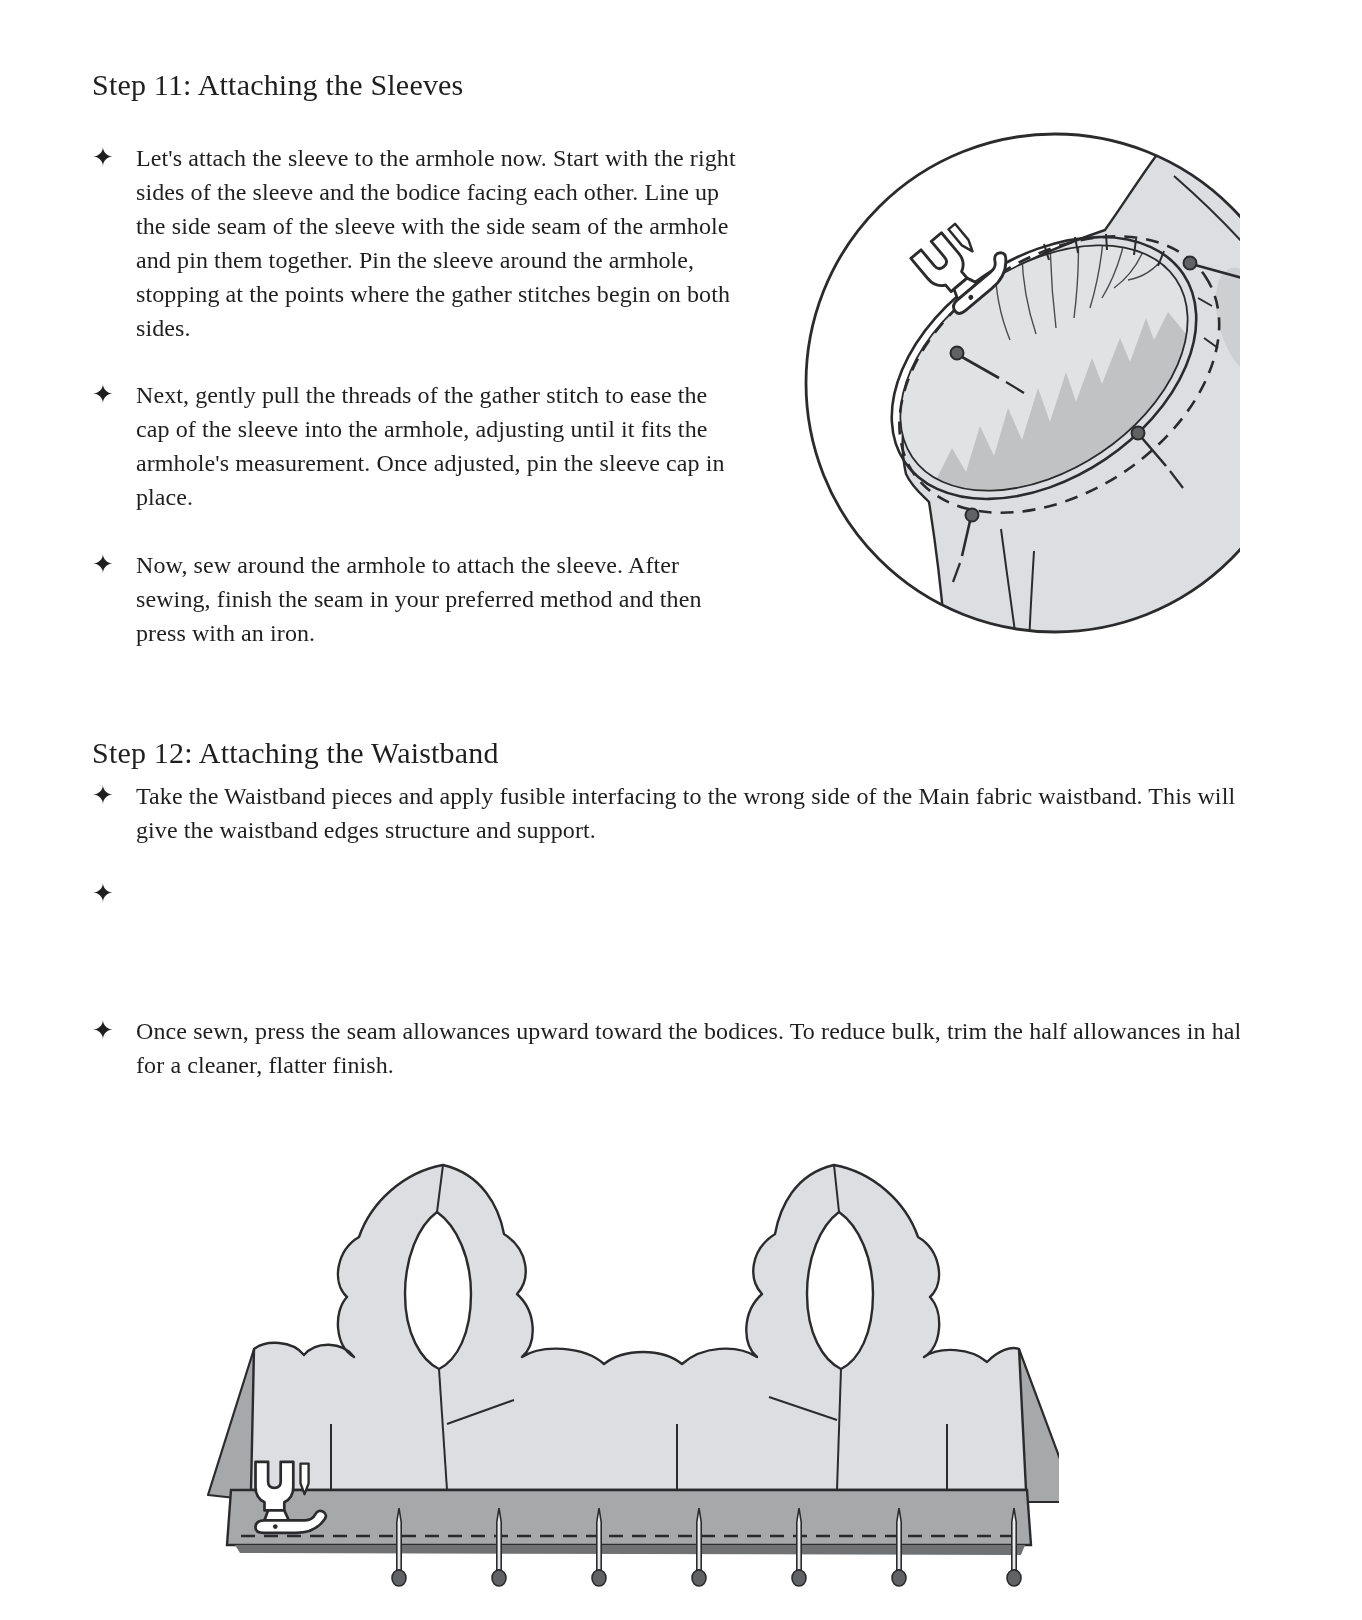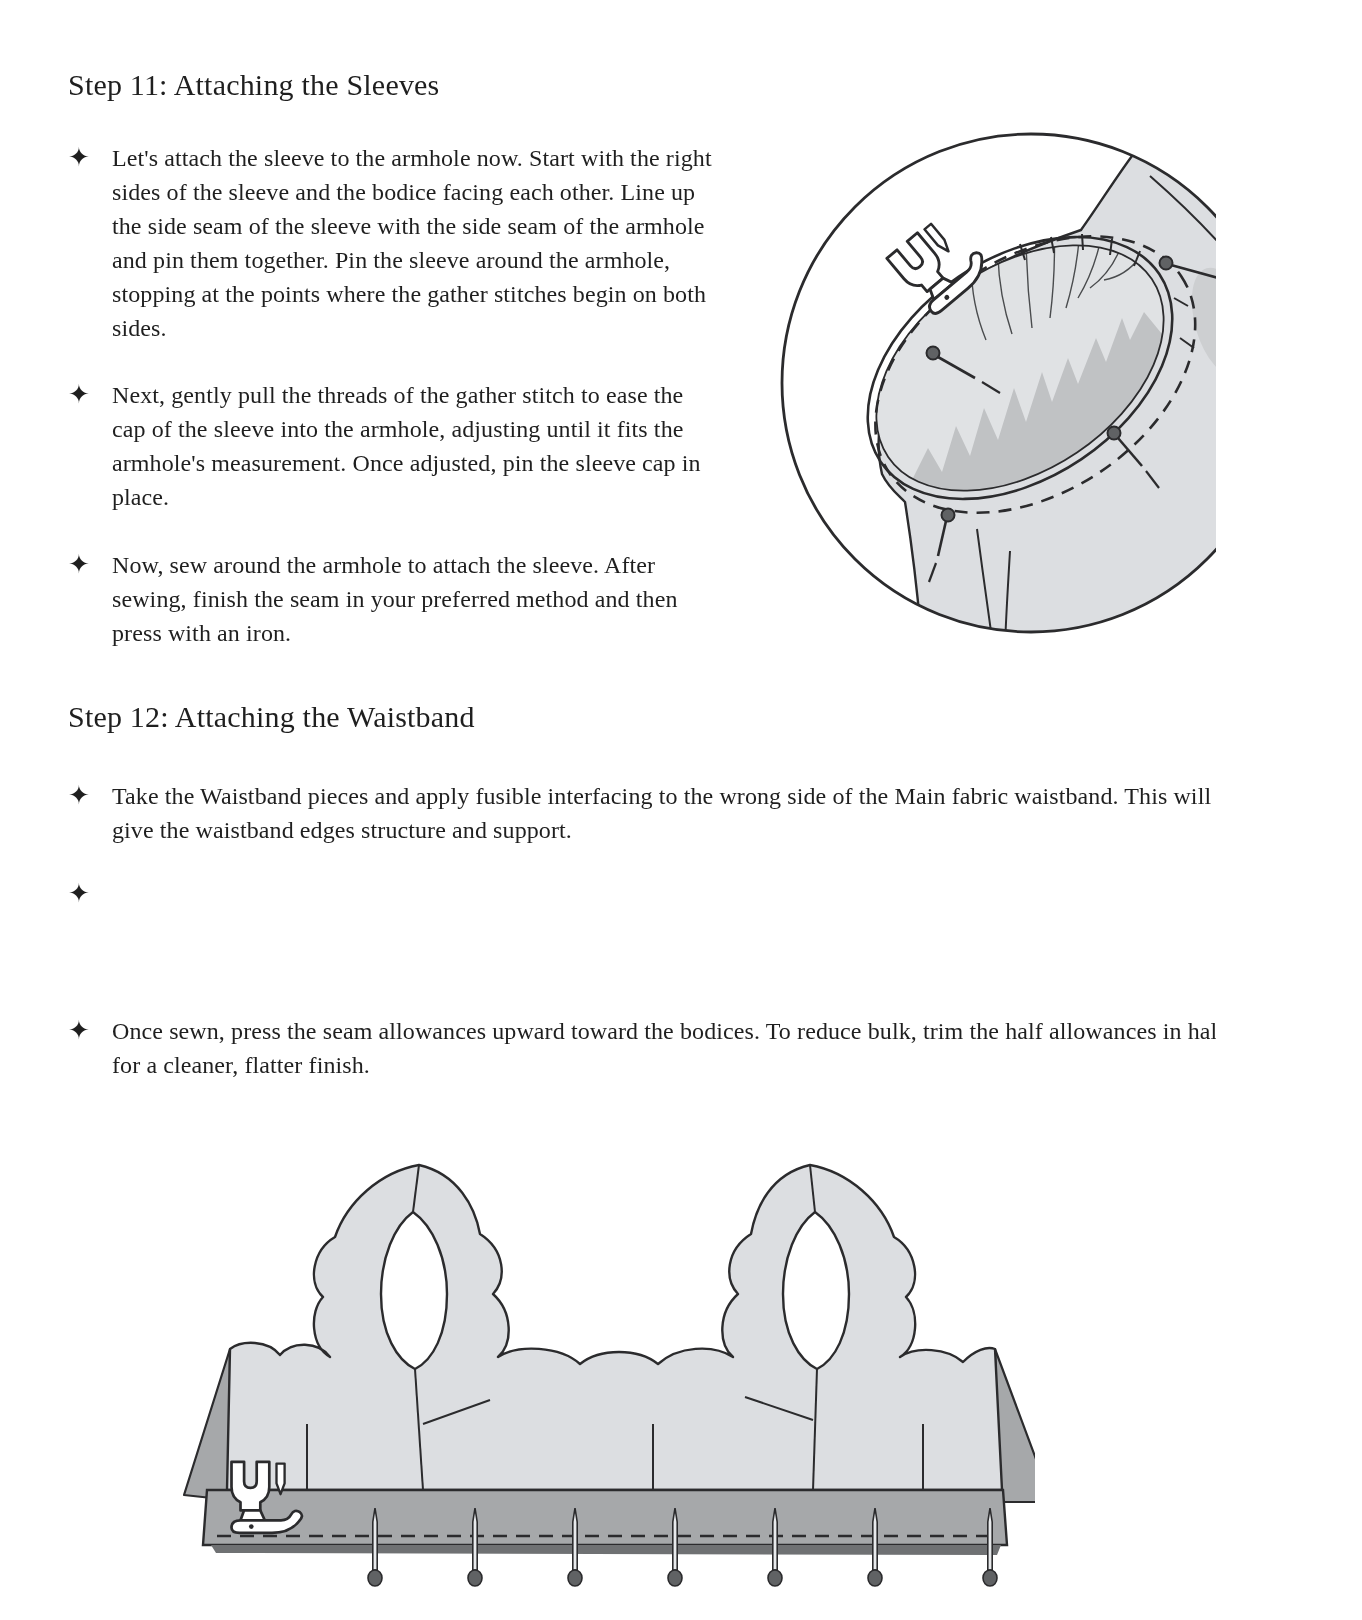--- a/index.html
+++ b/index.html
@@ -10,21 +10,21 @@
     --line:#2b2b2d;
     --pin-head:#606264;
     --pin-shaft:#e8eaec;
     --shade:#cdcfd1;
     --text:#1f1f1f;
     --bg:#ffffff;
   }
   *{margin:0;padding:0;box-sizing:border-box;}
   html,body{width:1362px;height:1620px;background:var(--bg);}
   body{font-family:"Liberation Serif","DejaVu Serif",serif;color:var(--text);}
-  .doc{position:relative;width:1216px;height:1620px;overflow:hidden;}
+  .doc{position:relative;width:1216px;height:1620px;overflow:hidden;margin-left:24px;}
   .step-title{position:absolute;left:68px;font-size:30px;font-weight:400;letter-spacing:0.2px;}
   .bullet{position:absolute;left:68px;padding-left:44px;font-size:24px;line-height:34px;letter-spacing:0.1px;}
   .bullet .star{position:absolute;left:0;top:0;font-size:26px;line-height:34px;color:var(--text);}
   .s11-bullet{width:652px;}
   .s12-bullet{width:1190px;}
   .illo{position:absolute;}
   svg{display:block;}
 </style>
 </head>
 <body style="background: rgb(255, 255, 255); color: rgb(31, 31, 31);">
@@ -135,21 +135,21 @@
           </g>
         </g>
 
         <use href="#presser-foot" transform="translate(112,134) rotate(-40) scale(0.95)"></use>
       </g>
 
       <circle cx="261" cy="257" r="249" fill="none" stroke="var(--line)" stroke-width="2.8"></circle>
     </svg>
   </div>
 
-  <h1 class="step-title" style="top:700px;">Step 12: Attaching the Waistband</h1>
+  <h1 class="step-title" style="top:736px;">Step 12: Attaching the Waistband</h1>
 
   <div class="bullet s12-bullet" style="top:779px;">
     <span class="star">✦</span>
     <span>Take the Waistband pieces and apply fusible interfacing to the wrong side of the Main fabric waistband. This will give the waistband edges structure and support.</span>
   </div>
   <div class="bullet s12-bullet" style="top:877px;">
     <span class="star">✦</span>
   </div>
   <div class="bullet s12-bullet" style="top:1014px;">
     <span class="star">✦</span>

